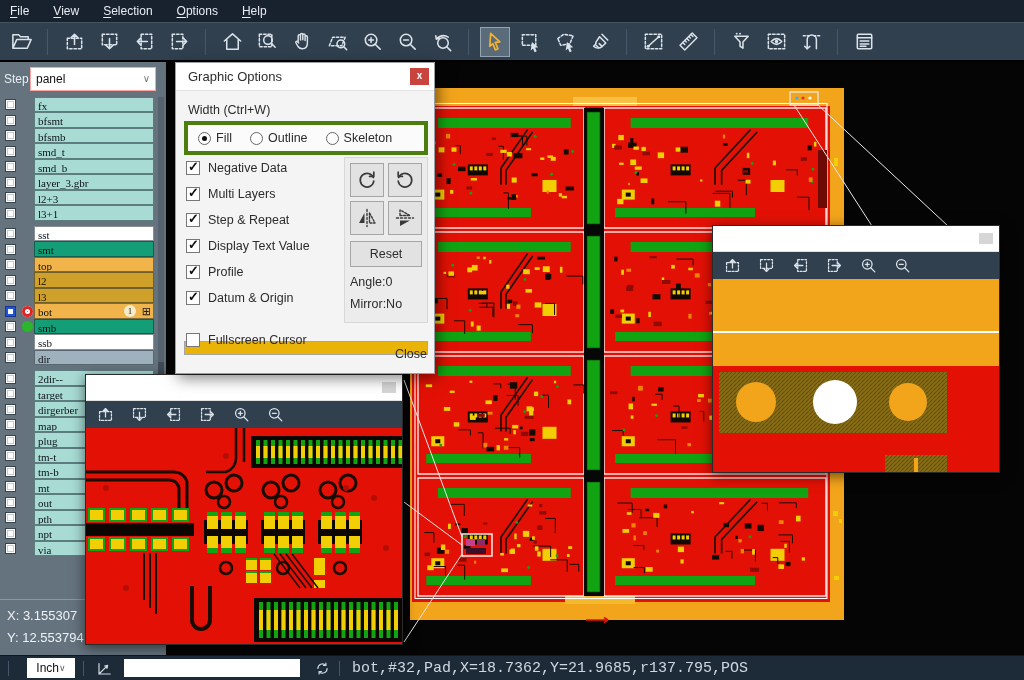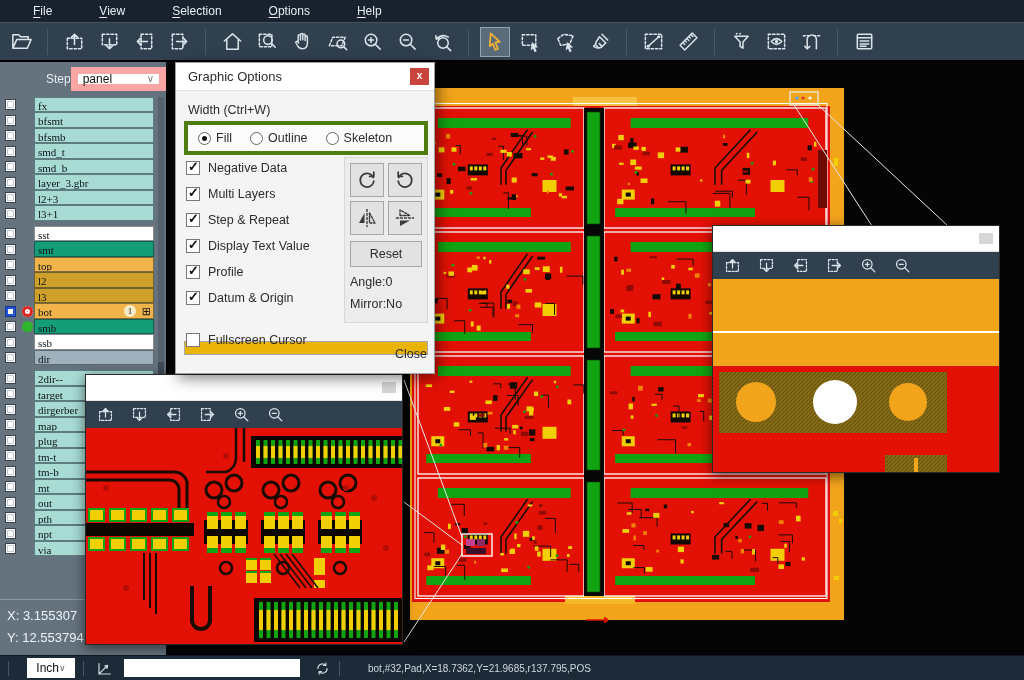--- a/index.html
+++ b/index.html
@@ -2,35 +2,35 @@
 <html><head>
 <meta charset="utf-8">
 <style>
 * { margin:0; padding:0; box-sizing:border-box; }
 html,body { background:#222; }
 .app { position:relative; width:1024px; height:680px; overflow:hidden; background:#000;
   font-family:"Liberation Sans", sans-serif; }
 
 .menubar { position:absolute; top:0; left:0; right:0; height:22px; background:#18222e;
   display:flex; align-items:center; gap:24px; padding-left:10px; color:#e7edf3; font-size:12px; }
-.mi { cursor:default;margin-left:23px; }
+.mi { cursor:default; }
 .mi u { text-underline-offset:2px; }
 
 .toolbar { position:absolute; top:22px; left:0; right:0; height:38px; background:#30404f;
   border-top:1px solid #43535f; display:flex; align-items:center; padding-left:6px; gap:5px; }
 .tbtn { width:30px; height:30px; display:flex; align-items:center; justify-content:center;
   color:#dbe3ea; border:1px solid transparent; }
 .tbtn svg { width:23px; height:23px; }
 .tbtn.active { background:#5a6b79; border:1px solid #93a3af; color:#f2b235; }
 .tsep { width:1px; height:26px; background:#47586a; margin:0 6px; }
 
 .sidebar { position:absolute; top:62px; left:0; width:166px; bottom:25px; background:#65737e; }
-.steprow { position:absolute; top:0; left:0; right:0; height:33px; display:flex; align-items:center;padding-left:42px; }
+.steprow { position:absolute; top:0; left:0; right:0; height:33px; display:flex; align-items:center; }
 .steplabel { color:#e8eef3; font-size:12px; width:30px; padding-left:4px; }
-.stepselect { width:126px; height:24px; background:#fff; border:7px solid #fca5a5; font-size:12px;
+.stepselect { width:126px; height:24px; background:#fff; border:1px solid #fca5a5; font-size:12px;
   color:#111; display:flex; align-items:center; justify-content:space-between; padding:0 5px; }
 .stepselect .chev { color:#777; font-size:10px; }
 .layerlist { position:absolute; top:35px; left:0; width:160px; }
 .lgroup { margin-bottom:5px; }
 .lrow { display:flex; height:15.5px; align-items:center; position:relative; }
 .cbwrap { width:21px; display:flex; justify-content:center; }
 .cb { width:11px; height:11px; background:#fff; border:1px solid #39434d;
   box-shadow:inset 0 0 0 1px #fff, inset 0 0 0 2px #c6ccd1; }
 .cb.sel { background:#2053d6; border-color:#17368f; box-shadow:inset 0 0 0 2px #2053d6, inset 0 0 0 6px #fff; }
 .ind { width:13px; display:flex; justify-content:center; align-items:center; }
@@ -92,21 +92,21 @@
 .statusbar { position:absolute; left:0; bottom:0; width:1024px; height:25px; background:#1d2a38;
   border-top:1px solid #0d1724; display:flex; align-items:center; color:#cfd8e1; }
 .ssep { width:1px; height:15px; background:#45566a; margin:0 8px; flex:none; }
 .unit { width:48px; height:20px; background:#fff; color:#111; font-size:12px; display:flex;
   align-items:center; justify-content:center; padding:0 4px; margin-left:10px; flex:none; }
 .unit .chev { color:#666; font-size:9px; }
 .cornericon { width:18px; height:18px; color:#cfd8e1; margin-left:4px; flex:none; }
 .sinput { width:176px; height:18px; background:#fff; border:none; margin-left:10px; font-size:12px;
   padding:0 4px; flex:none; }
 .refresh { width:17px; height:17px; color:#cfd8e1; margin-left:14px; flex:none; }
-.stext { font-size:10px; margin-left:20px; white-space:nowrap; }
+.stext { font-size:15px; margin-left:4px; white-space:nowrap;font-family:Liberation Mono, monospace; }
 </style>
 </head>
 <body>
 
 <svg width="0" height="0" style="position:absolute" aria-hidden="true">
 <defs>
 <symbol id="sym-open-file" viewBox="0 0 24 24" fill="none" stroke="currentColor" stroke-width="1.6" stroke-linecap="round" stroke-linejoin="round">
         <path d="M3 19V5h6l2 2h8v3M3 19l4-9h15l-4 9z"></path>
       </symbol>
 <symbol id="sym-pan-up" viewBox="0 0 24 24" fill="none" stroke="currentColor" stroke-width="1.6" stroke-linecap="round" stroke-linejoin="round">

